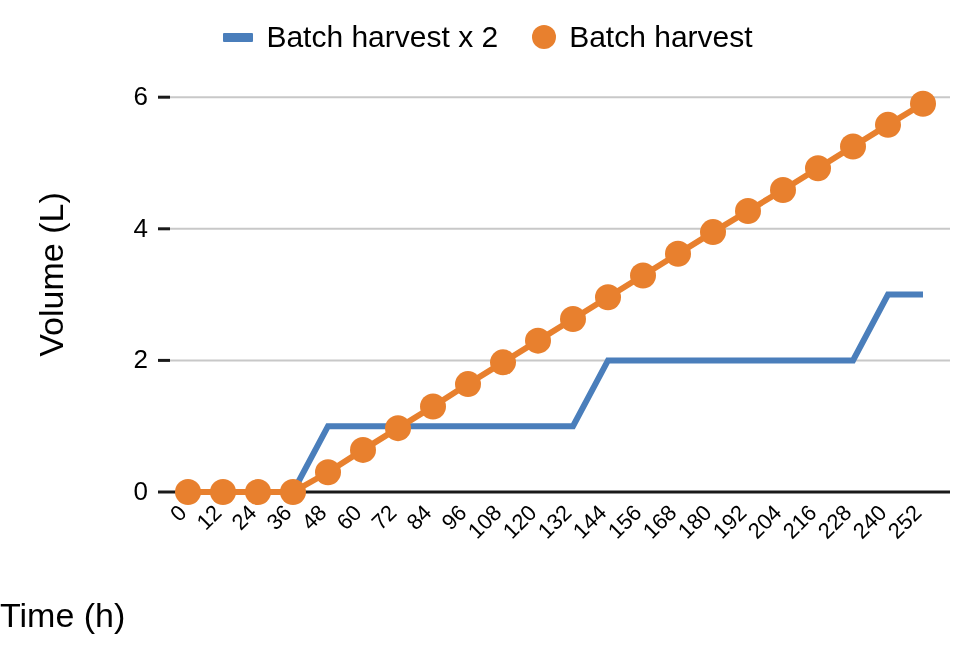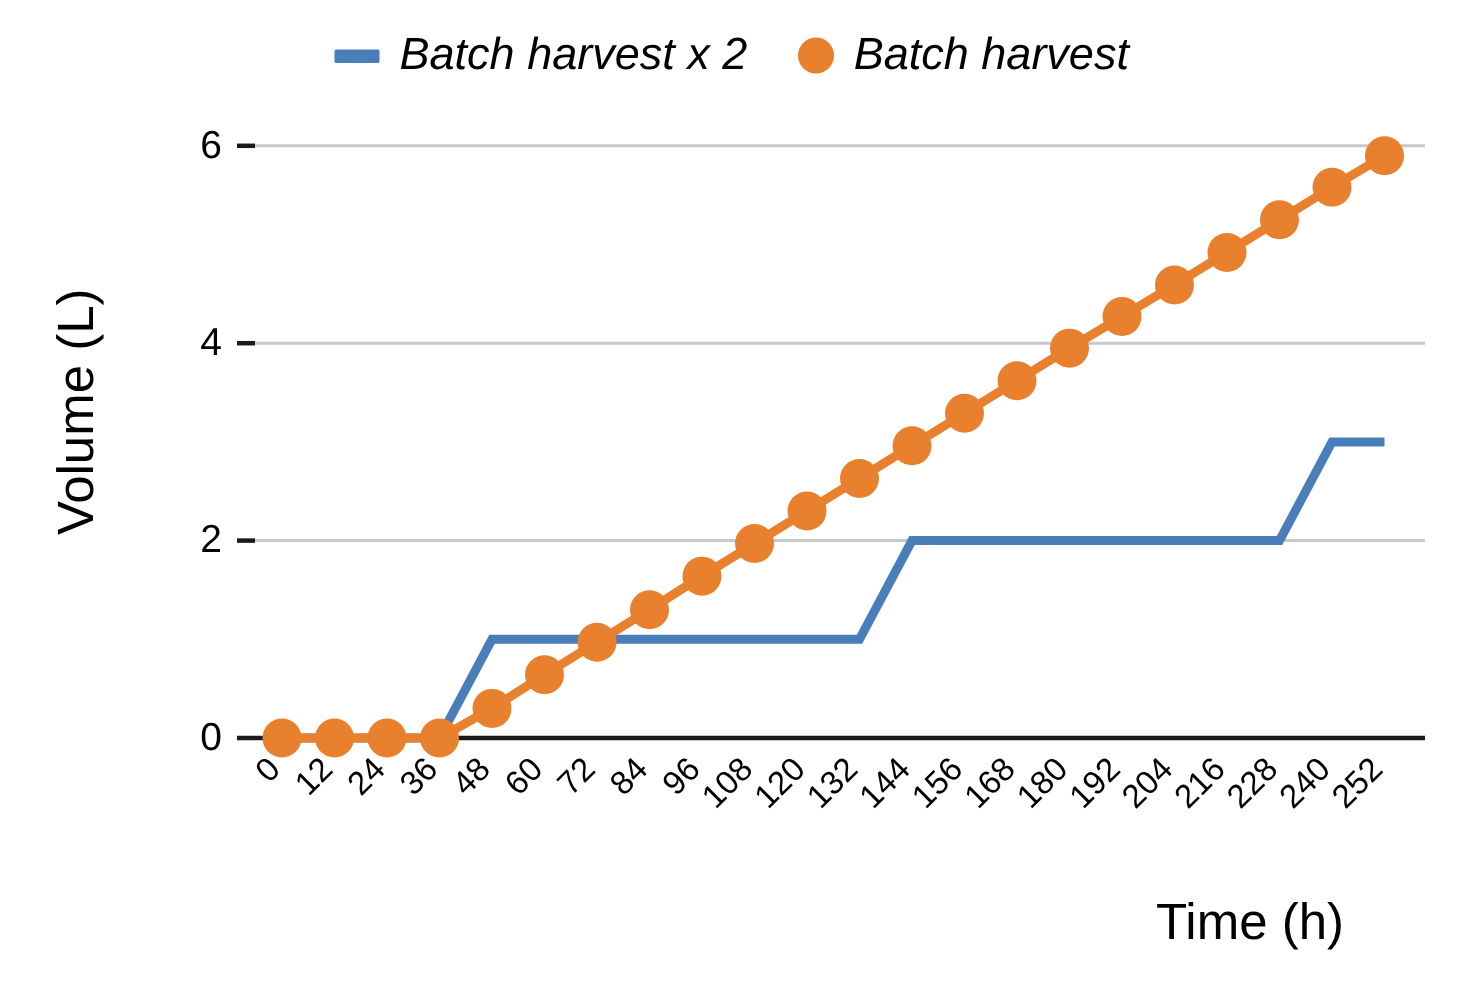--- a/index.html
+++ b/index.html
@@ -31,21 +31,20 @@
     width: 976px;
     display: flex;
     justify-content: center;
     align-items: center;
     gap: 34px;
   }
   .legend-entry {
     display: flex;
     align-items: center;
     gap: 13px;
-    font-style: italic;
   }
   .legend-swatch-line {
     width: 30px;
     height: 9px;
     border-radius: 1px;
     display: block;
   }
   .legend-swatch-dot {
     width: 24px;
     height: 24px;
@@ -76,21 +75,21 @@
     font-size: 34px;
     color: #000;
     position: relative;
     top: -60px;
   }
   #x-axis-title {
     position: absolute;
     left: 0;
     top: 596px;
     width: 896px;
-    text-align: right;
+    text-align: left;
     font-size: 34px;
     color: #000;
   }
 
   
   #plot-area {
     position: absolute;
     left: 0;
     top: 0;
     width: 976px;

